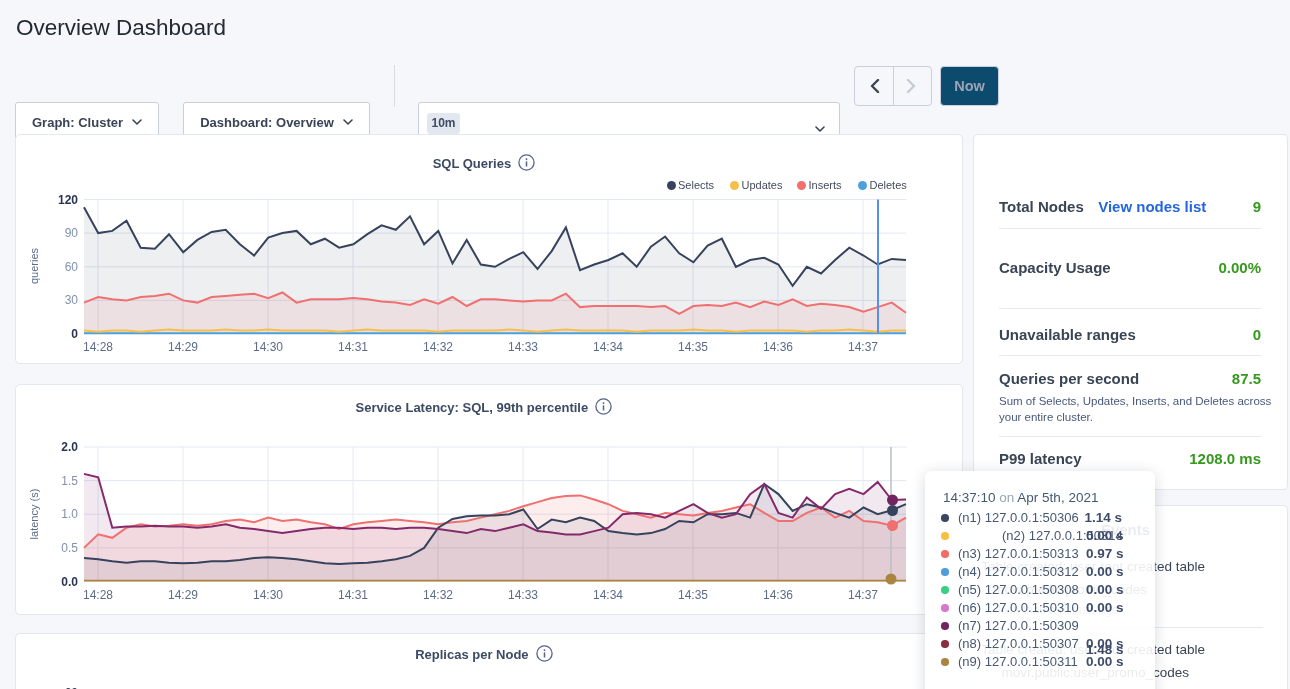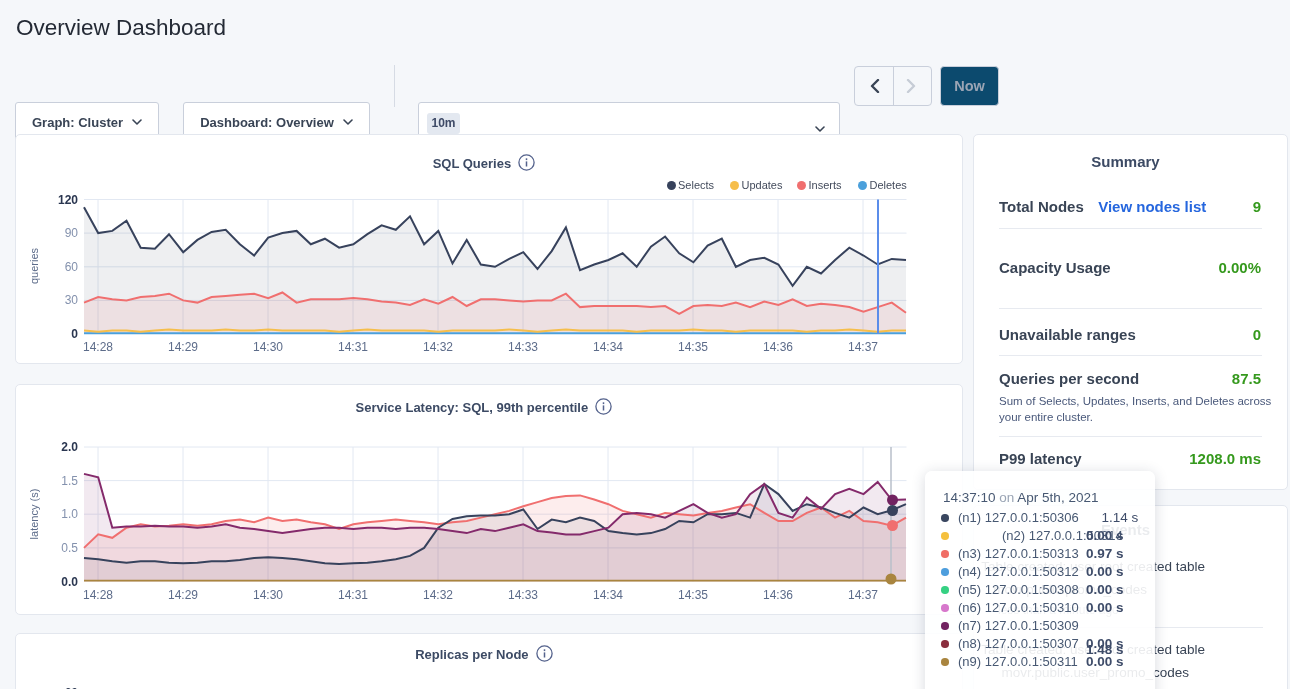--- a/index.html
+++ b/index.html
@@ -172,21 +172,20 @@
         <circle cx="8.5" cy="8.5" r="7.6" fill="none" stroke="#54628c" stroke-width="1.3"></circle>
         <rect x="7.75" y="7.4" width="1.5" height="5.1" fill="#54628c"></rect>
         <rect x="7.75" y="4.3" width="1.5" height="1.8" fill="#54628c"></rect>
       </svg></div>
   <svg width="948" height="70" viewBox="0 0 948 70" style="position:absolute;left:0;top:0">
     <text x="62" y="62.7" text-anchor="end" font-size="12" font-weight="bold" fill="#2a3650">60</text>
   </svg>
 </div>
 
 <div class="card" style="left:973px;top:134px;width:315px;height:356px;">
-  <div class="ctitle" style="top:152px;font-size:15px;position:absolute;top:18px;">Summary</div>
   <div class="srow" style="top:63px;"><span class="slabel">Total Nodes</span>
     <span style="font-size:15px;font-weight:bold;color:#2566de;margin-left:10px;">View nodes list</span>
     <span class="sval">9</span></div>
   <div class="sdiv" style="top:92.5px;"></div>
   <div class="srow" style="top:124px;"><span class="slabel">Capacity Usage</span><span class="sval">0.00%</span></div>
   <div class="sdiv" style="top:173px;"></div>
   <div class="srow" style="top:191px;"><span class="slabel">Unavailable ranges</span><span class="sval">0</span></div>
   <div class="sdiv" style="top:220px;"></div>
   <div class="srow" style="top:235px;"><span class="slabel">Queries per second</span><span class="sval">87.5</span></div>
   <div class="ssub" style="top:258px;white-space:nowrap;">Sum of Selects, Updates, Inserts, and Deletes across<br>your entire cluster.</div>
@@ -203,21 +202,21 @@
   <div class="ev" style="top:136px;">Table created: user root created table</div>
   <div class="ev ev2" style="top:158.5px;">movr.public.user_promo_codes</div>
 </div>
 
 <div class="abs" style="left:924.5px;top:471px;width:230px;height:240px;background:rgba(255,255,255,0.895);
   border-radius:7px;box-shadow:0 2px 14px rgba(40,50,80,0.18);">
   <div style="position:absolute;left:18.5px;top:19px;font-size:13.5px;color:#475872;">14:37:10 <span style="color:#9aa5b5;">on</span> Apr 5th, 2021</div>
   <div style="position:absolute;left:0;top:37.7px;height:18px;width:100%;">
       <span style="position:absolute;left:16.5px;top:5.5px;width:7.5px;height:7.5px;border-radius:50%;background:#3a4760"></span>
       <span style="position:absolute;left:33.5px;top:0;font-size:13px;color:#475872;line-height:18px;">(n1) 127.0.0.1:50306</span>
-      <span style="position:absolute;left:177px;top:0;font-size:13.5px;font-weight:normal;color:#3e4c69;line-height:18px;">1.14 s</span>
+      <span style="position:absolute;left:160px;top:0;font-size:13.5px;font-weight:bold;color:#3e4c69;line-height:18px;">1.14 s</span>
     </div>
 <div style="position:absolute;left:0;top:55.7px;height:18px;width:100%;">
       <span style="position:absolute;left:16.5px;top:5.5px;width:7.5px;height:7.5px;border-radius:50%;background:#f5c03e"></span>
       <span style="position:absolute;left:33.5px;top:0;font-size:13px;color:#475872;line-height:18px;margin-left:44px;">(n2) 127.0.0.1:50314</span>
       <span style="position:absolute;left:161.5px;top:0;font-size:13.5px;font-weight:bold;color:#3e4c69;line-height:18px;">0.00 s</span>
     </div>
 <div style="position:absolute;left:0;top:73.7px;height:18px;width:100%;">
       <span style="position:absolute;left:16.5px;top:5.5px;width:7.5px;height:7.5px;border-radius:50%;background:#f06e66"></span>
       <span style="position:absolute;left:33.5px;top:0;font-size:13px;color:#475872;line-height:18px;">(n3) 127.0.0.1:50313</span>
       <span style="position:absolute;left:161.5px;top:0;font-size:13.5px;font-weight:bold;color:#3e4c69;line-height:18px;">0.97 s</span>

